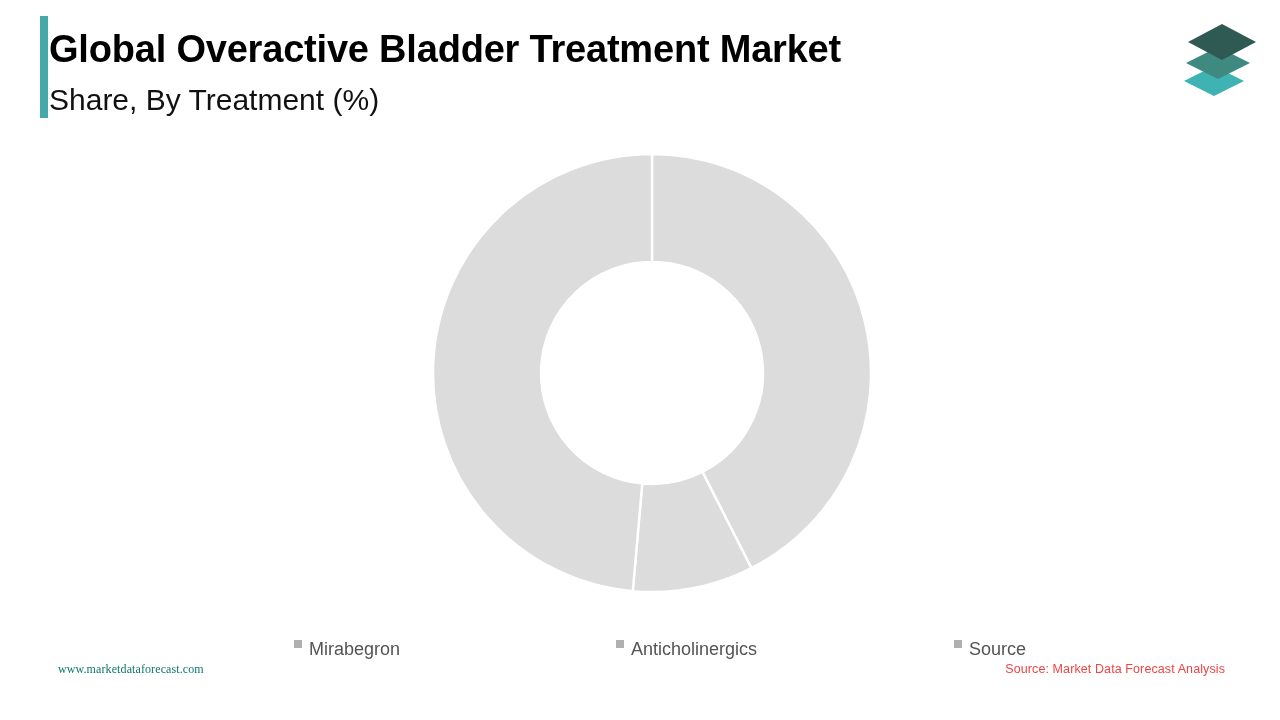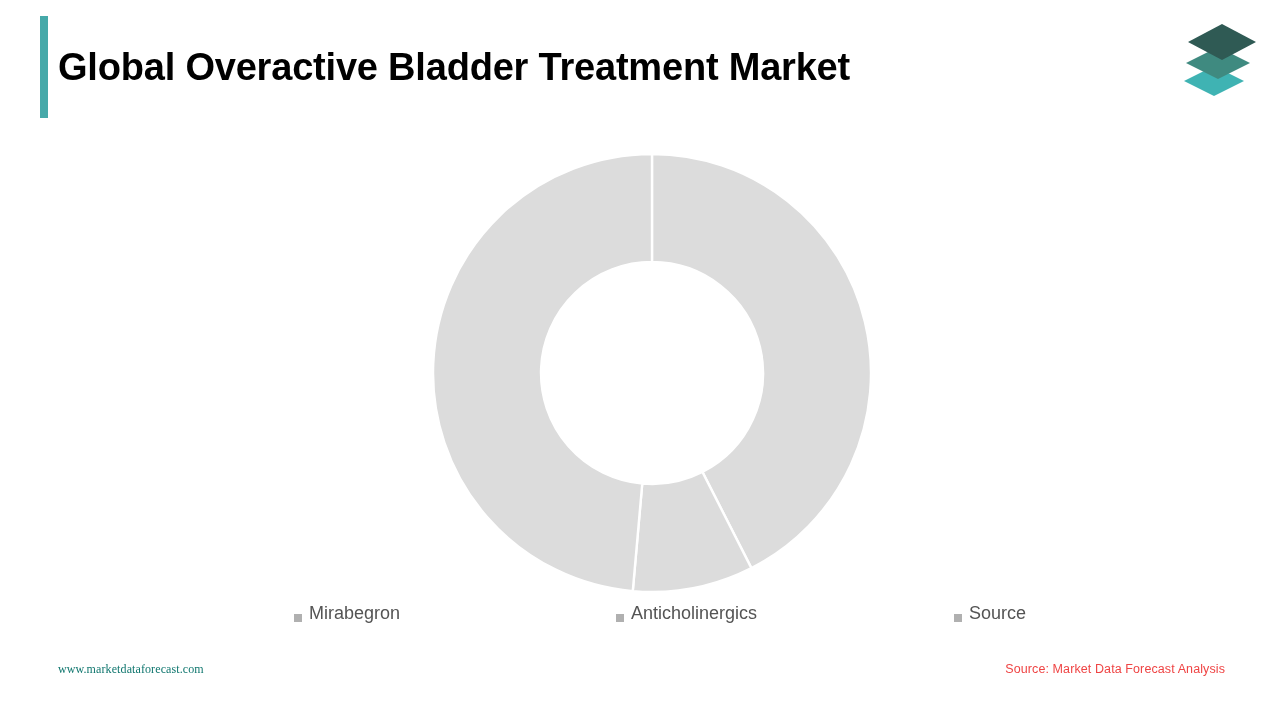--- a/index.html
+++ b/index.html
@@ -33,24 +33,24 @@
     display: flex;
     align-items: stretch;
   }
   .accent-bar {
     width: 8px;
     background: #46a9a9;
     flex: 0 0 8px;
     border-radius: 0;
   }
   .title-block {
-    padding-left: 10px;
+    padding-left: 1px;
     display: flex;
     flex-direction: column;
-    justify-content: center;
+    justify-content: flex-end;
   }
   .title-main {
     font-size: 38px;
     font-weight: bold;
     color: #000000;
     line-height: 1.1;
     letter-spacing: -0.2px;
     white-space: nowrap;
     margin: 0;
     padding-top: 1px;
@@ -96,23 +96,24 @@
   .legend {
     position: absolute;
     left: 0;
     top: 596px;
     width: 1280px;
     height: 26px;
   }
   .legend-item {
     position: absolute;
     display: flex;
-    align-items: flex-end;
+    align-items: flex-start;
     height: 26px;
     white-space: nowrap;
+    margin-top: 44px;
   }
   .legend-marker {
     width: 8px;
     height: 8px;
     background: #b0b0b0;
     display: inline-block;
     margin-right: 7px;
     flex: 0 0 8px;
   }
   .legend-label {
@@ -146,20 +147,21 @@
 </style>
 </head>
 <body>
 
 <div id="slide">
 
   <div class="header">
     <div class="accent-bar"></div>
     <div class="title-block">
       <div class="title-main">Global Overactive Bladder Treatment Market</div>
+      <div class="title-sub">Share, By Treatment (%)</div>
     </div>
   </div>
 
   <div class="logo">
     <svg width="80" height="76" viewBox="0 0 80 76">
       <polygon points="38,46 8,61 38,76 68,61" fill="#3fb3b3"></polygon>
       <polygon points="42,27 10,43 42,59 74,43" fill="#3f8a80"></polygon>
       <polygon points="46,4 12,22 46,40 80,22" fill="#2f5a54"></polygon>
     </svg>
   </div>

